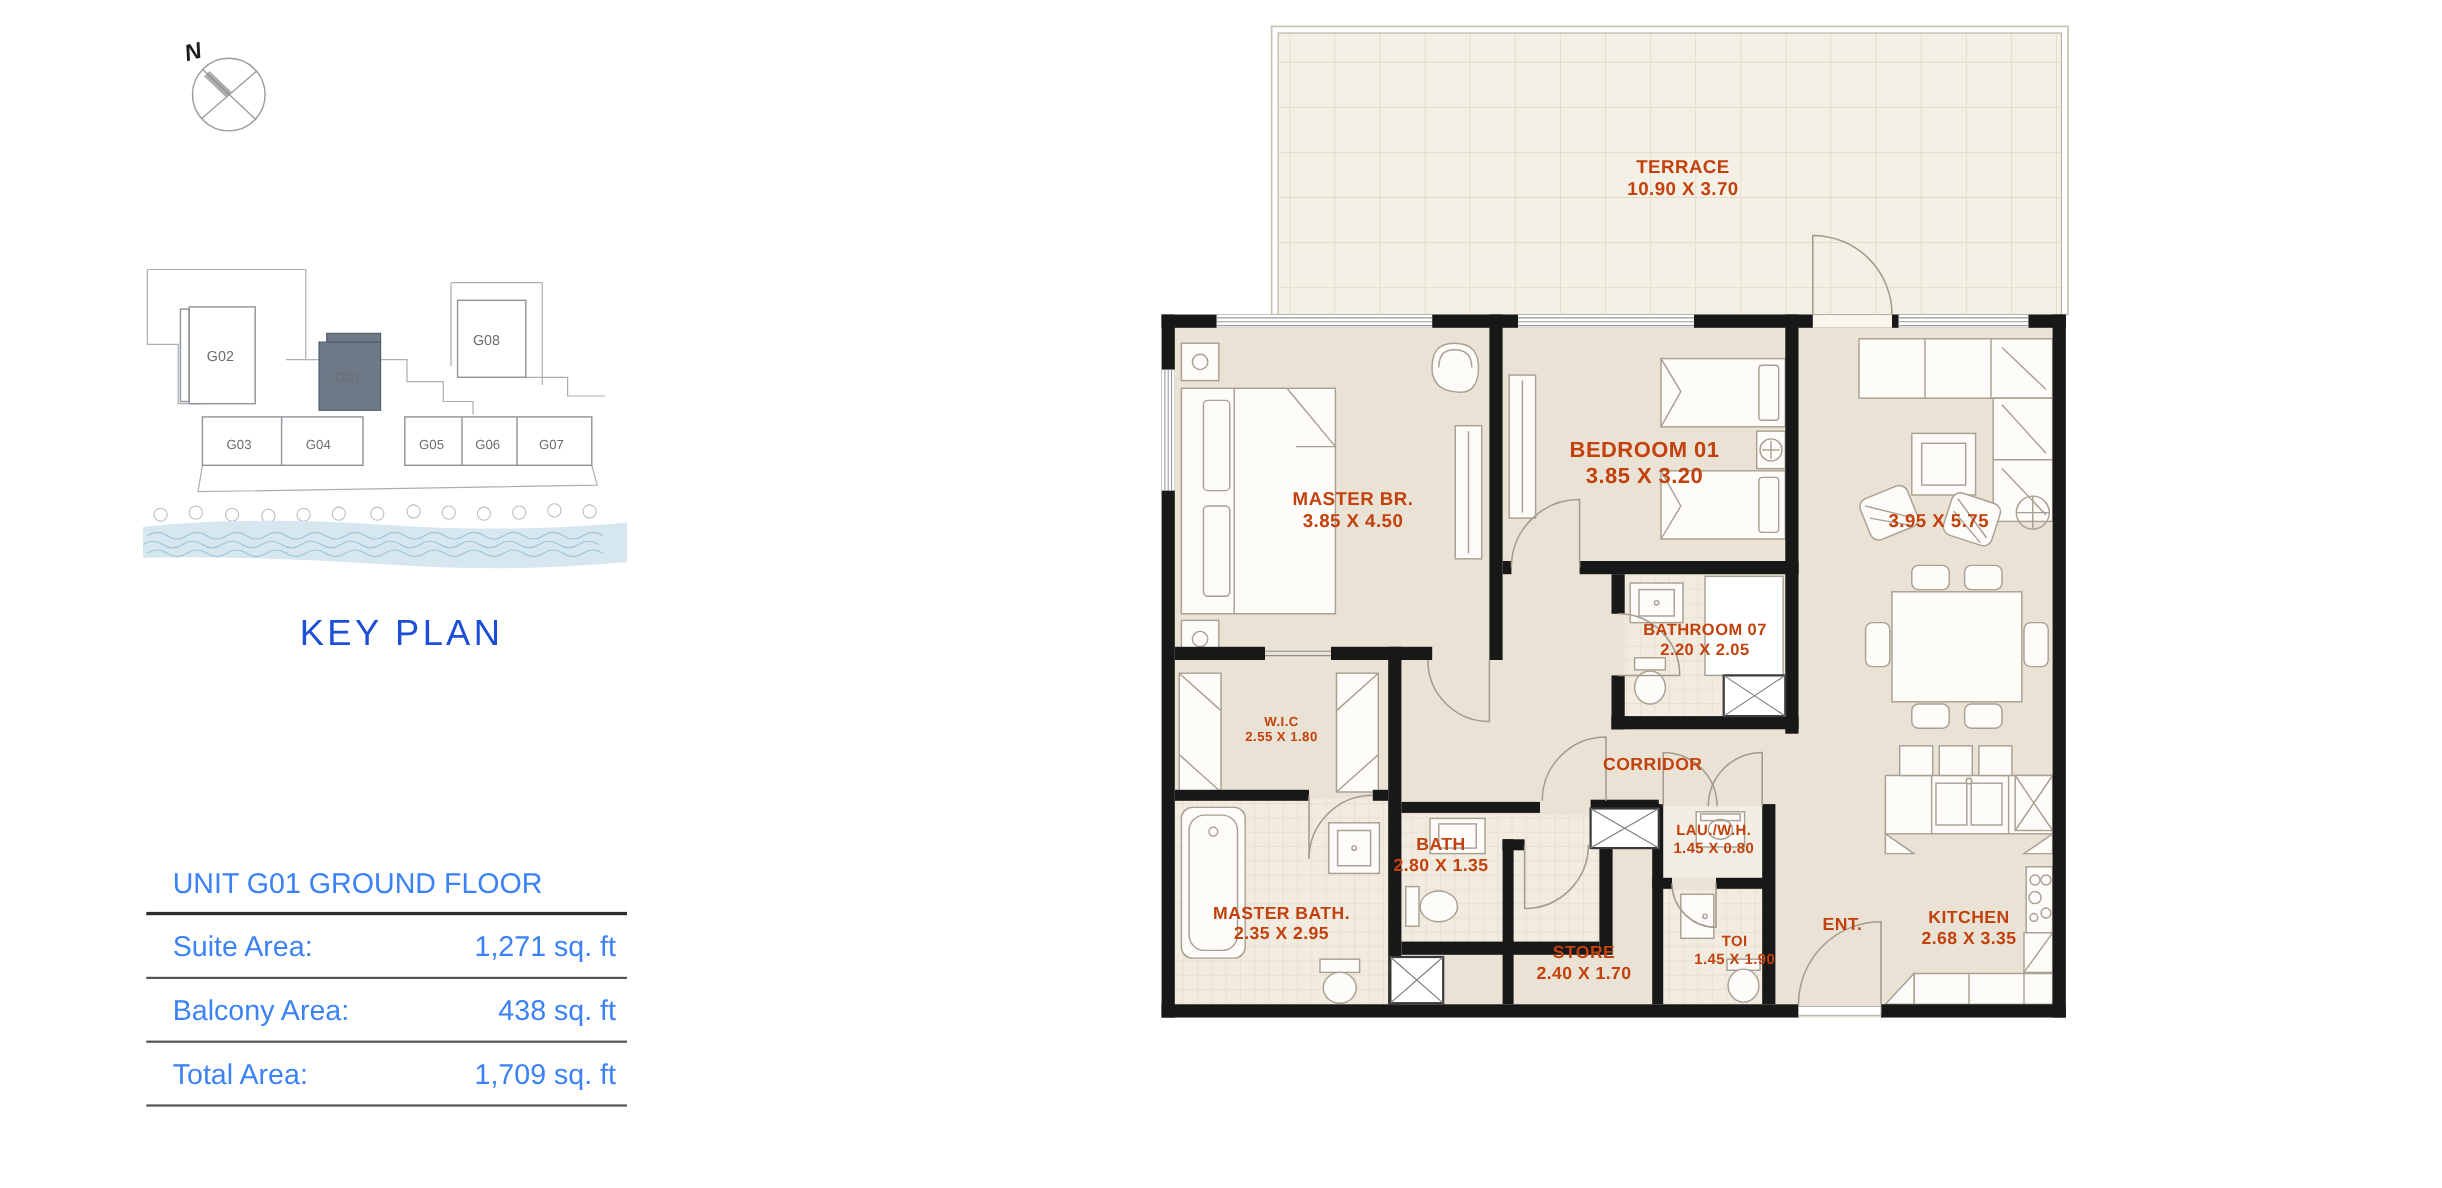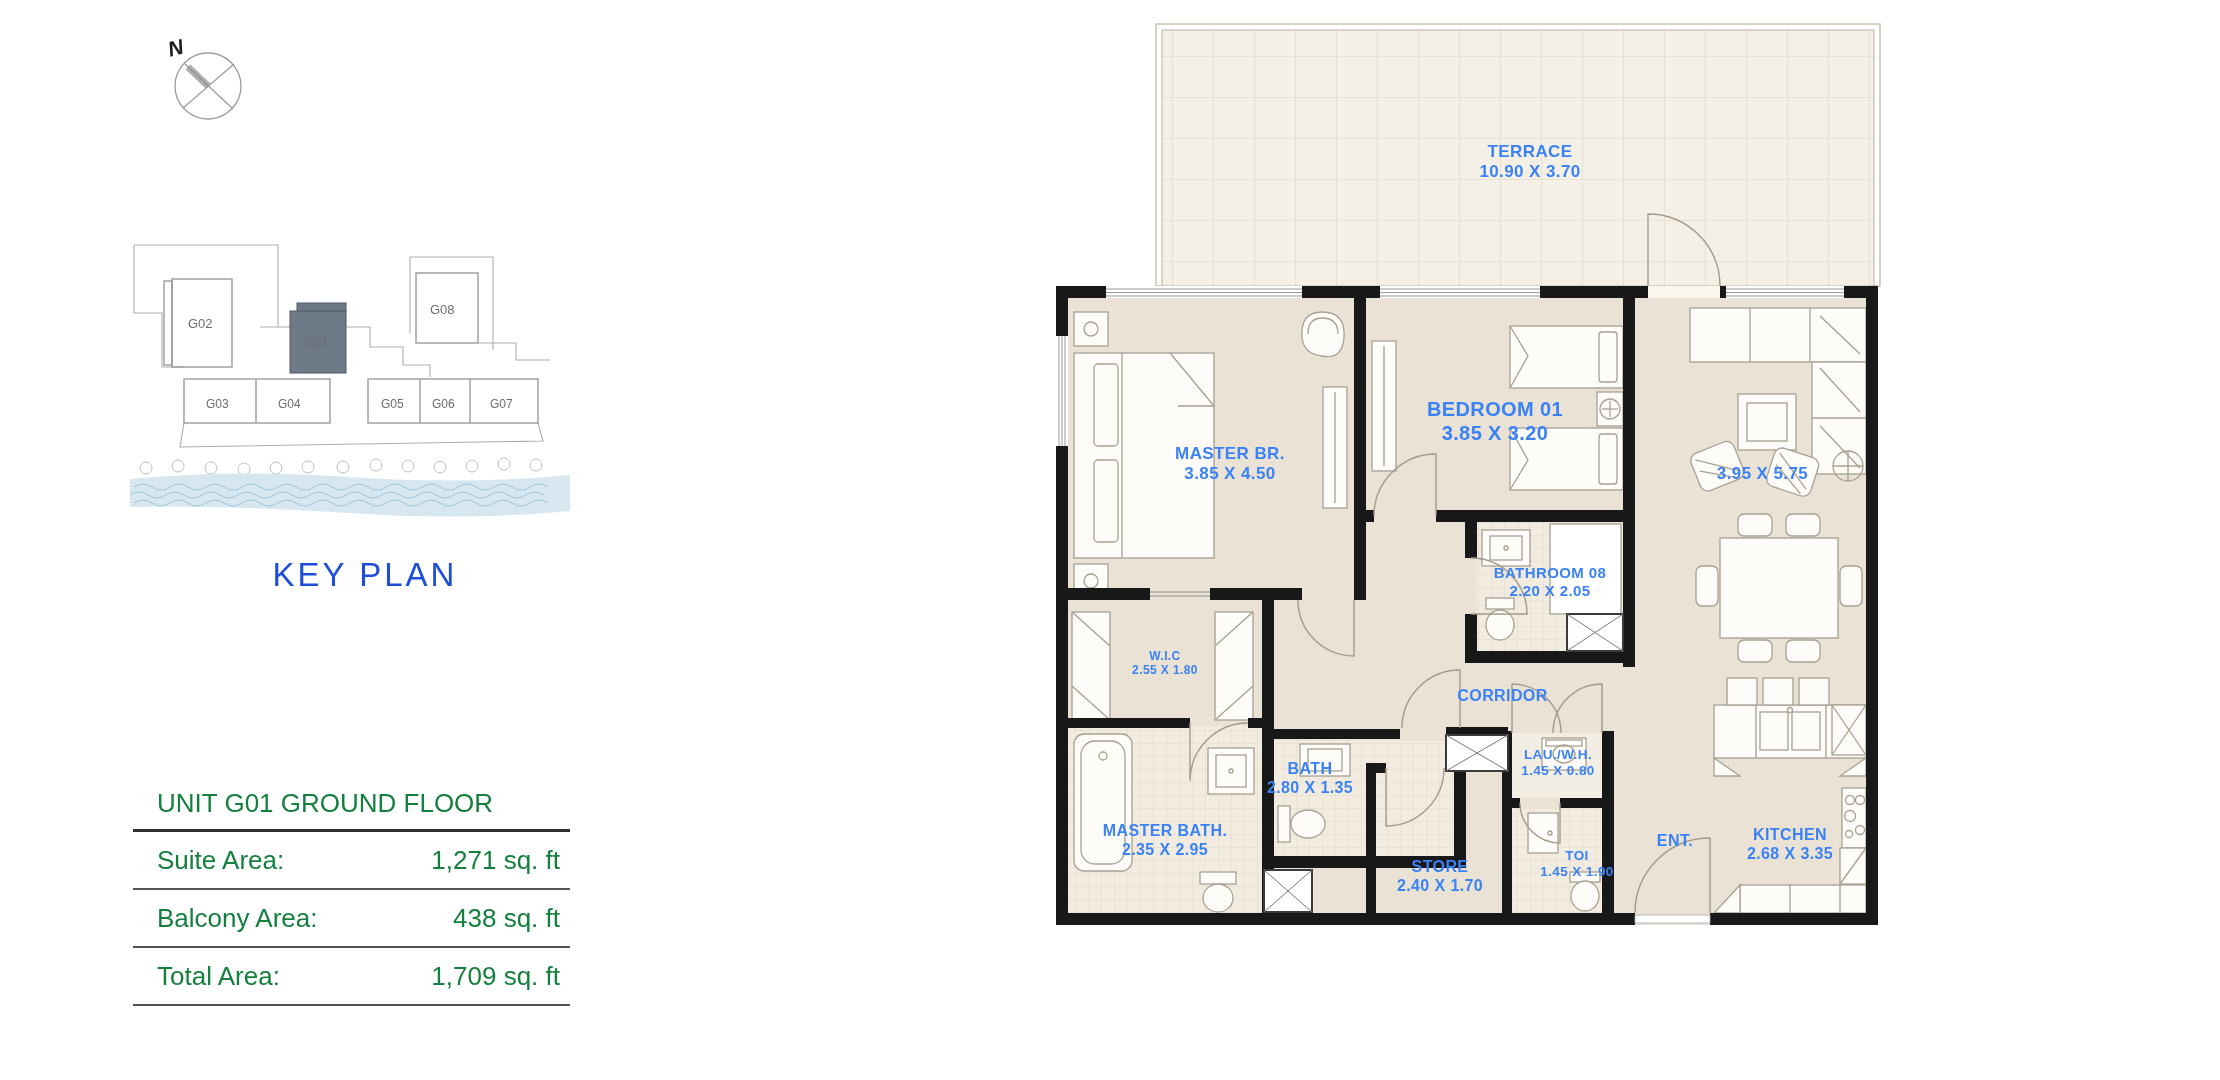--- a/index.html
+++ b/index.html
@@ -4,26 +4,26 @@
 <style>
   html,body{margin:0;padding:0;background:#fff;}
   body{width:2220px;height:1080px;font-family:"Liberation Sans","DejaVu Sans",sans-serif;}
   #canvas{position:relative;width:2220px;height:1080px;overflow:hidden;background:#fff;}
   .abs{position:absolute;}
   
   #compass{left:150px;top:30px;width:120px;height:120px;}
   #north-label{left:168px;top:36px;font-size:21px;font-style:italic;font-weight:bold;color:#1c1c1c;transform:rotate(-14deg);}
   #keyplan-map{left:118px;top:215px;width:470px;height:310px;}
   #keyplan-caption{left:240px;top:556px;width:250px;text-align:center;font-size:33px;letter-spacing:3px;color:#1d4ed8;}
-  #area-table{left:133px;top:786px;width:437px;color:#15803d;}
+  #area-table{left:133px;top:786px;width:437px;color:#3b82f6;}
   .at-title{font-size:26px;padding:2px 0 10px 24px;border-bottom:3px solid #2e2e2e;}
   .at-row{display:flex;justify-content:space-between;align-items:center;height:56px;padding:0 10px 0 24px;font-size:26px;border-bottom:2px solid #545454;}
   
   #plan{left:1050px;top:16px;width:832px;height:924px;}
-  .room-label{position:absolute;text-align:center;color:#3b82f6;font-weight:600;letter-spacing:.4px;line-height:1.18;}
+  .room-label{position:absolute;text-align:center;color:#c2410c;font-weight:600;letter-spacing:.4px;line-height:1.18;}
   .room-label .nm{display:block;white-space:pre-line;}
   .room-label .dims{display:block;}
   text.kp{font-family:"Liberation Sans","DejaVu Sans",sans-serif;fill:#6d6d6d;}
 </style>
 </head>
 <body>
 
 <div id="canvas">
 
   <svg id="compass" class="abs" viewBox="0 0 120 120">
@@ -366,21 +366,21 @@
       <span class="dims">3.85 X 4.50</span>
     </div>
     <div class="room-label" style="left:345px;top:382px;width:200px;font-size:20px;">
       <span class="nm">BEDROOM 01</span>
       <span class="dims">3.85 X 3.20</span>
     </div>
     <div class="room-label" style="left:615px;top:448px;width:195px;font-size:17px;">
       <span class="dims">3.95 X 5.75</span>
     </div>
     <div class="room-label" style="left:414px;top:548px;width:172px;font-size:15px;">
-      <span class="nm">BATHROOM 08</span>
+      <span class="nm">BATHROOM 07</span>
       <span class="dims">2.20 X 2.05</span>
     </div>
     <div class="room-label" style="left:40px;top:633px;width:150px;font-size:12px;">
       <span class="nm">W.I.C</span>
       <span class="dims">2.55 X 1.80</span>
     </div>
     <div class="room-label" style="left:370px;top:671px;width:165px;font-size:16px;">
       <span class="nm">CORRIDOR</span>
     </div>
     <div class="room-label" style="left:190px;top:744px;width:140px;font-size:16px;">

